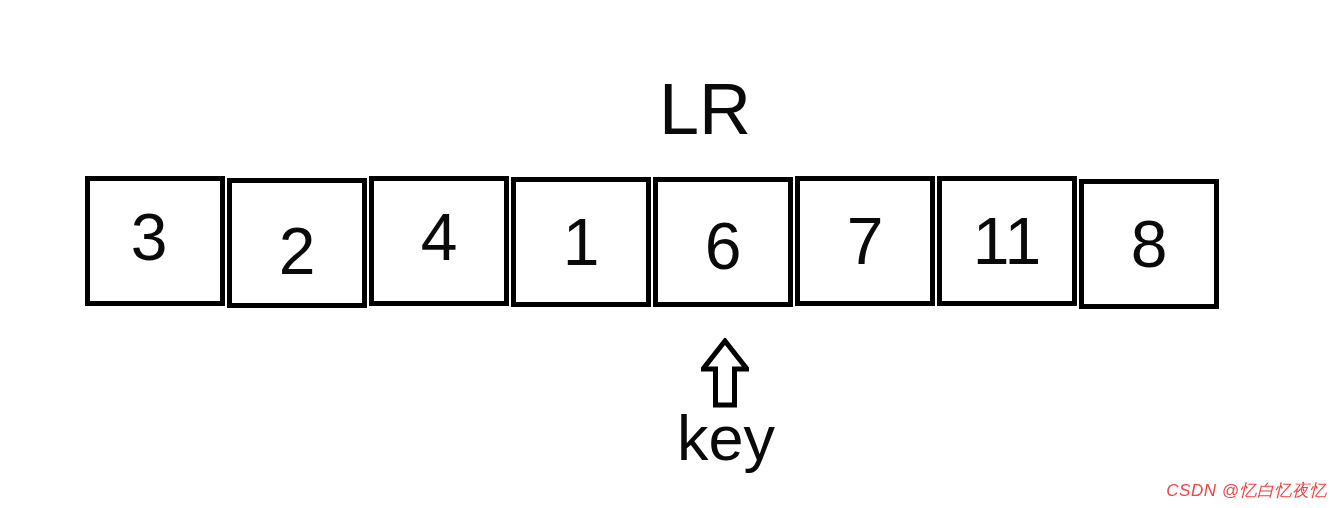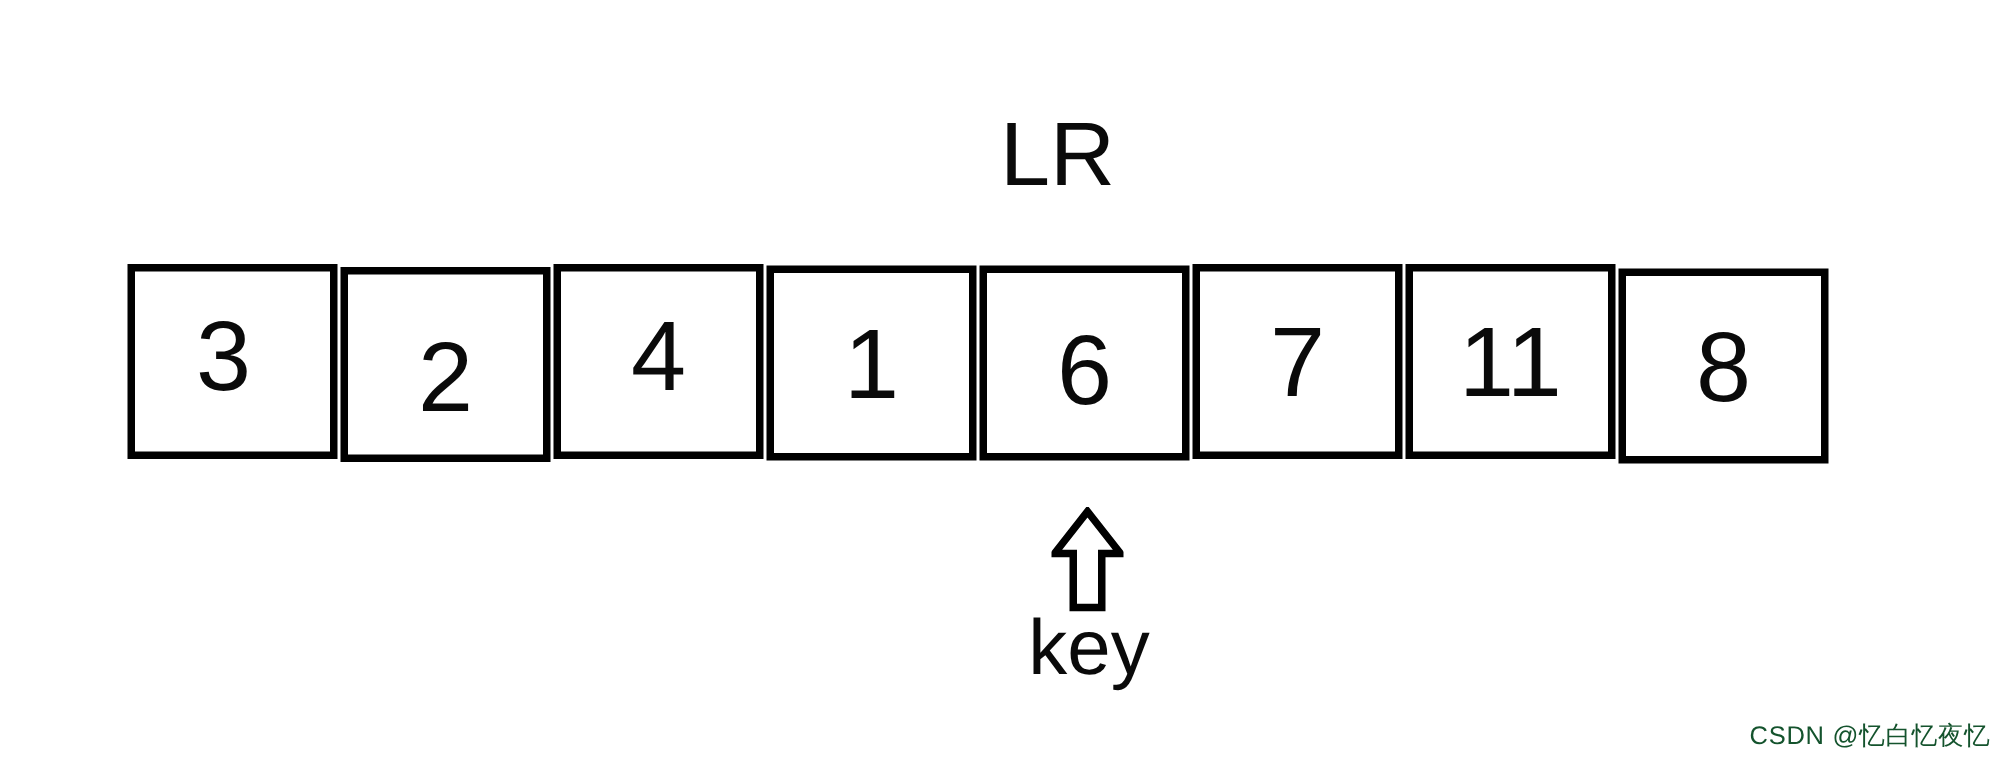--- a/index.html
+++ b/index.html
@@ -14,21 +14,21 @@
     height: 508px;
     background: #ffffff;
     overflow: hidden;
   }
   .lr-label {
     position: absolute;
     left: 640px;
     top: 68px;
     width: 130px;
     text-align: center;
-    font-size: 60px;
+    font-size: 72px;
     letter-spacing: 0px;
     color: #0a0a0a;
     font-weight: 400;
   }
   .array-row {
     position: absolute;
     left: 85px;
     top: 176px;
     display: flex;
   }
@@ -63,30 +63,31 @@
     top: 338px;
     width: 48px;
     height: 70px;
   }
   .key-label {
     position: absolute;
     left: 658px;
     top: 402px;
     width: 136px;
     text-align: center;
-    font-size: 52px;
+    font-size: 63px;
     color: #0a0a0a;
   }
   .watermark {
     position: absolute;
     right: 5px;
     bottom: 6px;
     font-size: 17px;
-    color: #14532d;
+    color: #ef4444;
     letter-spacing: 0.5px;
+    font-style: italic;
   }
 </style>
 </head>
 <body>
 
 <div class="canvas">
 
   <div class="lr-label">LR</div>
 
   <div class="array-row">

